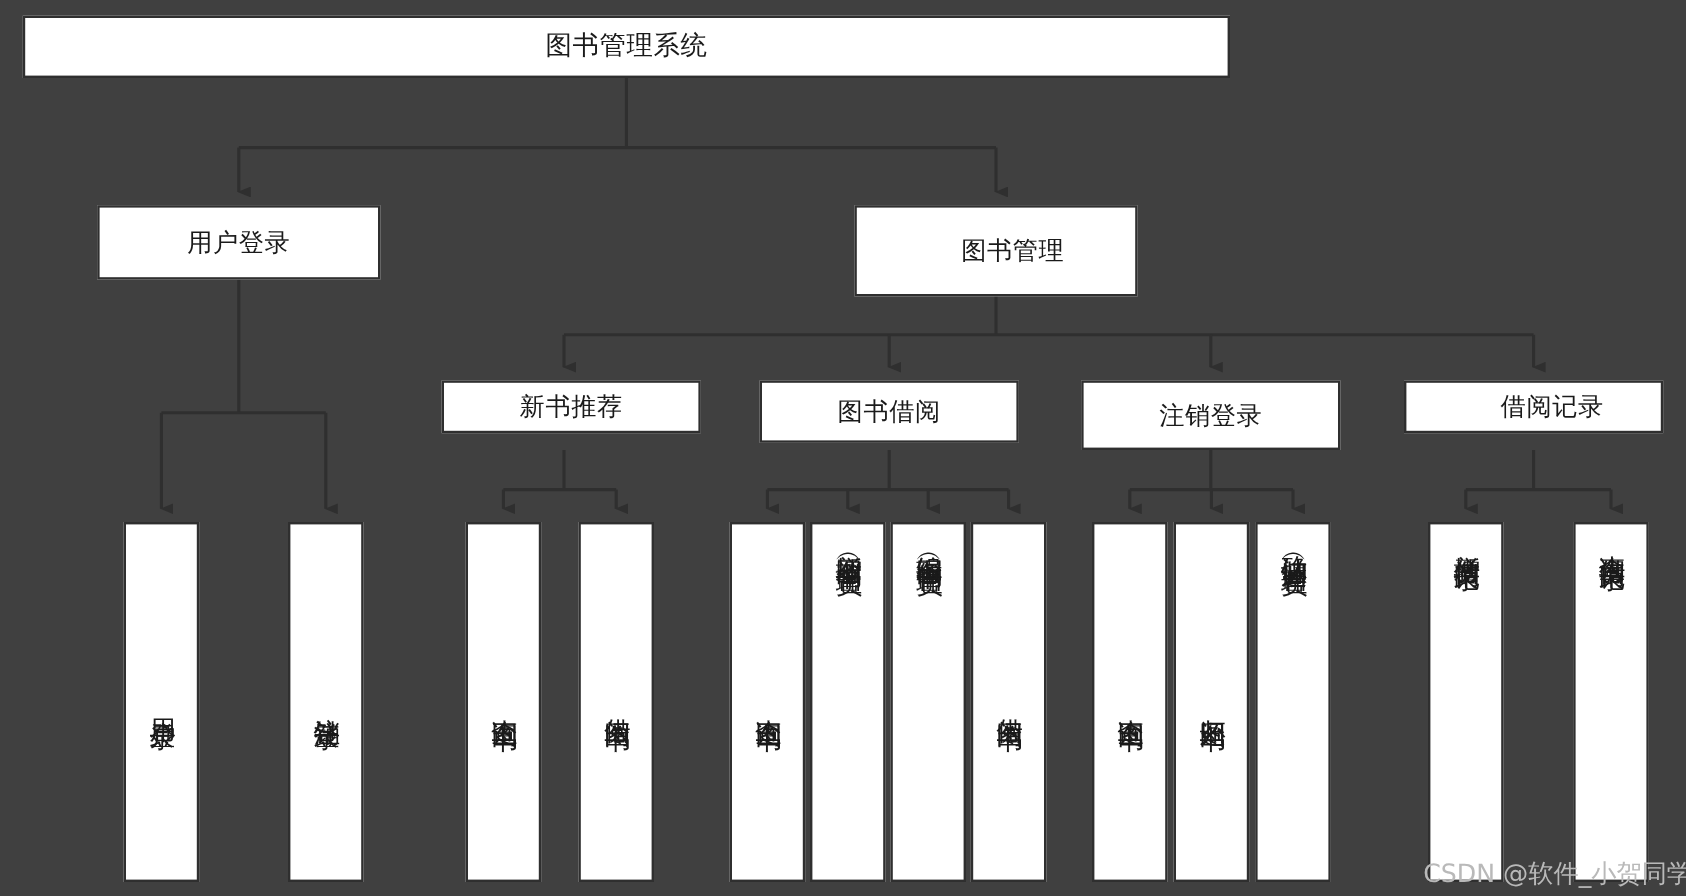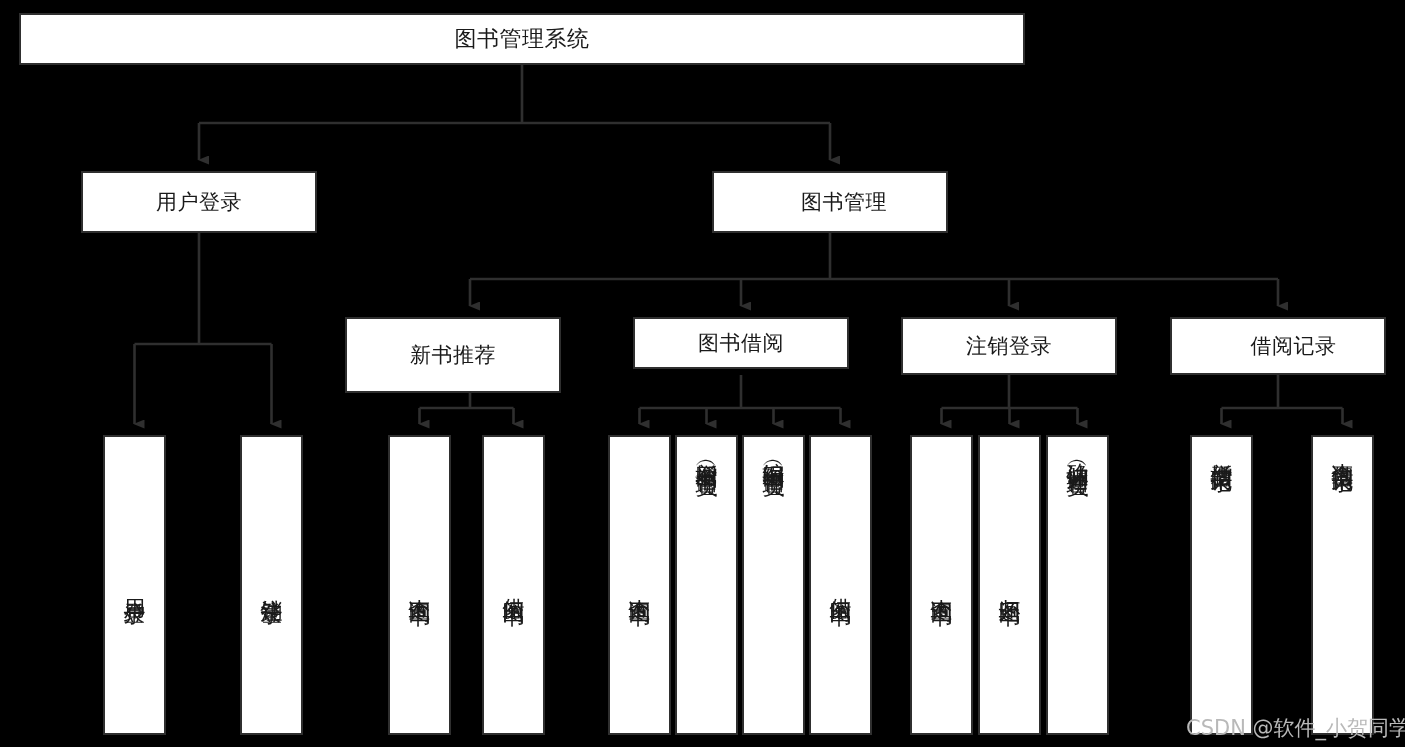--- a/index.html
+++ b/index.html
@@ -8,21 +8,21 @@
     padding: 0;
     background: #ffffff;
   }
   body {
     font-family: "DejaVu Sans", "Liberation Sans", sans-serif;
   }
   #diagram-root {
     position: relative;
     width: 1405px;
     height: 747px;
-    background: #000000;
+    background: #404040;
     overflow: hidden;
   }
   #edge-layer {
     position: absolute;
     left: 0;
     top: 0;
     width: 1405px;
     height: 747px;
     pointer-events: none;
   }
@@ -127,33 +127,33 @@
       </g>
   </svg>
 
   <div id="nodes-layer">
       <div class="node horiz root" style="left: 19px; top: 13px; width: 1006px; height: 52px;">
         <span class="node-label">图书管理系统</span>
       </div>
       <div class="node horiz" style="left: 81px; top: 171px; width: 236px; height: 62px;">
         <span class="node-label">用户登录</span>
       </div>
-      <div class="node horiz" style="left: 712px; top: 171px; width: 236px; height: 62px; padding-left: 28px;">
+      <div class="node horiz" style="left: 712px; top: 171px; width: 236px; height: 76px; padding-left: 28px;">
         <span class="node-label">图书管理</span>
       </div>
-      <div class="node horiz" style="left: 345px; top: 317px; width: 216px; height: 76px;">
+      <div class="node horiz" style="left: 368px; top: 317px; width: 216px; height: 44px;">
         <span class="node-label">新书推荐</span>
       </div>
       <div class="node horiz" style="left: 633px; top: 317px; width: 216px; height: 52px;">
         <span class="node-label">图书借阅</span>
       </div>
       <div class="node horiz" style="left: 901px; top: 317px; width: 216px; height: 58px;">
         <span class="node-label">注销登录</span>
       </div>
-      <div class="node horiz" style="left: 1170px; top: 317px; width: 216px; height: 58px; padding-left: 31px;">
+      <div class="node horiz" style="left: 1170px; top: 317px; width: 216px; height: 44px; padding-left: 31px;">
         <span class="node-label">借阅记录</span>
       </div>
       <div class="node vert centered" style="left: 103px; top: 435px; width: 63px; height: 300px;">
         <span class="node-label">用户登录</span>
       </div>
       <div class="node vert centered" style="left: 240px; top: 435px; width: 63px; height: 300px;">
         <span class="node-label">注销登录</span>
       </div>
       <div class="node vert centered" style="left: 388px; top: 435px; width: 63px; height: 300px;">
         <span class="node-label">查询图书</span>

